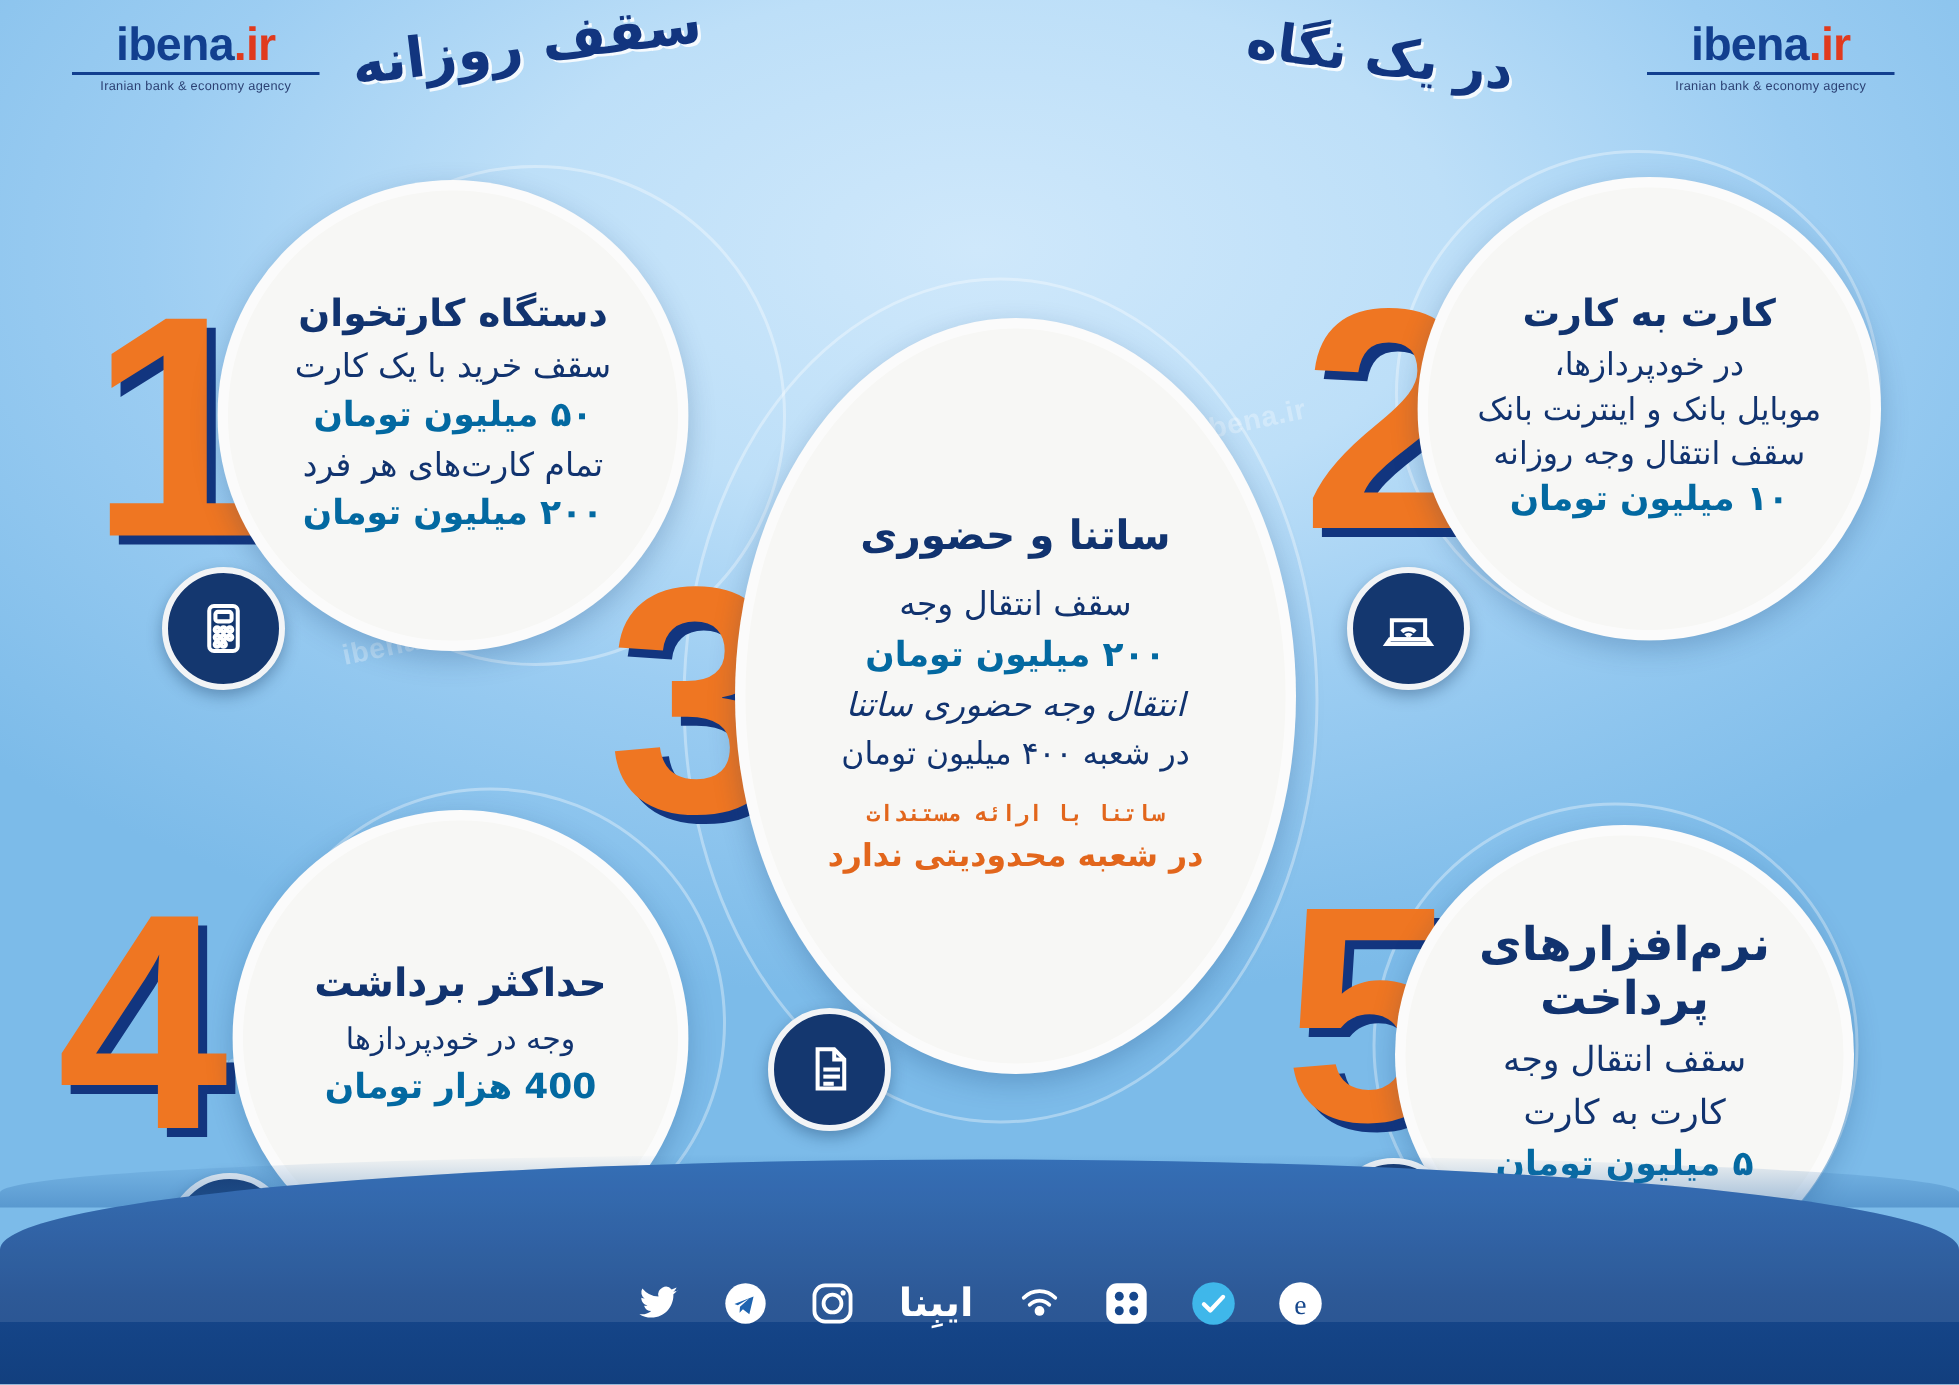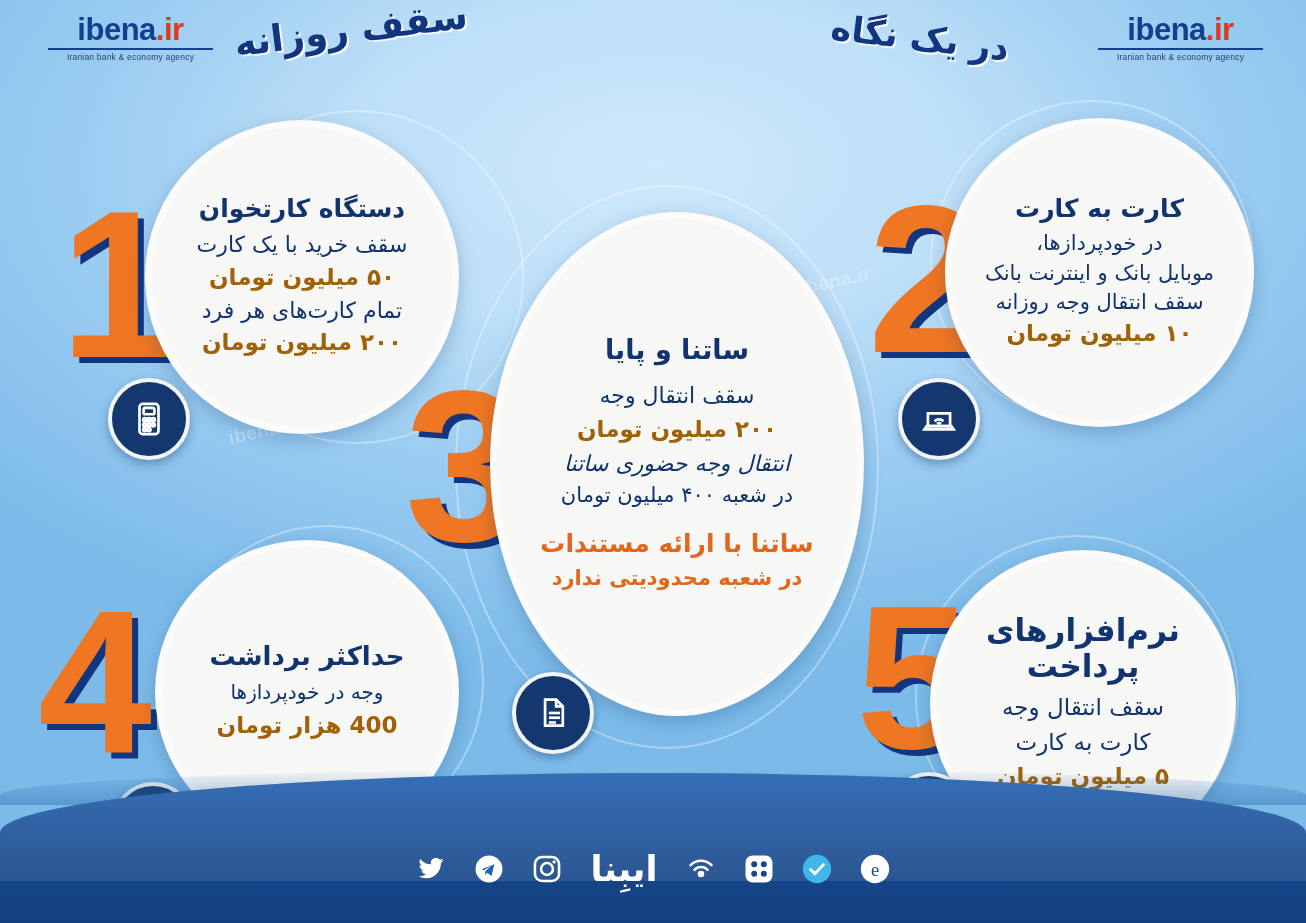--- a/index.html
+++ b/index.html
@@ -78,21 +78,21 @@
     position:absolute;border-radius:50%;
     background:#f7f7f5;
     border:7px solid rgba(255,255,255,.55);
     box-shadow:0 6px 18px rgba(20,60,110,.25);
     display:flex;align-items:center;justify-content:center;
     text-align:center;
   }
   .bubble .inner{padding:0 22px;width:100%;}
   .b-title{font-weight:bold;color:#11336f;margin-bottom:6px;}
   .b-line{color:#11336f;}
-  .b-red{color:#a16207;font-weight:bold;}
+  .b-red{color:#0369a1;font-weight:bold;}
   .b-orange{color:#e2661c;font-weight:bold;}
   
   .num{
     position:absolute;font-family:"Liberation Sans",sans-serif;
     font-weight:bold;color:#ef7622;line-height:.9;
     text-shadow:6px 6px 0 #12357f;
   }
   
   .icon-badge{
     position:absolute;width:74px;height:74px;border-radius:50%;
@@ -102,21 +102,21 @@
   }
   .icon-badge svg{width:38px;height:38px;fill:none;stroke:#ffffff;stroke-width:1.7;}
   
   .social{
     position:absolute;left:0;right:0;bottom:14px;height:80px;
     display:flex;align-items:center;justify-content:center;gap:18px;
   }
   .soc{width:40px;height:40px;display:flex;align-items:center;justify-content:center;}
   .soc svg{width:34px;height:34px;}
   .brandfa{
-    color:#fff;font-size:35px;font-weight:bold;padding:0 6px;text-align:right;
+    color:#fff;font-size:26px;font-weight:bold;padding:0 6px;text-align:right;
   }
   .ring{position:absolute;border-radius:50%;border:2px solid rgba(255,255,255,.35);}
 </style>
 </head>
 <body>
 
 <div id="poster">
 
   <div class="wm" style="left:215px;top:140px;">ibena.ir</div>
   <div class="wm" style="left:228px;top:420px;">ibena.ir</div>
@@ -189,27 +189,27 @@
         <path d="M5 8.5h14v8H5z"></path>
         <path d="M2.8 18.5h18.4l-1.4-2H4.2z"></path>
         <path d="M9.2 13.4a4 4 0 0 1 5.6 0"></path>
         <path d="M10.8 15.1a1.8 1.8 0 0 1 2.4 0"></path>
       </svg>
   </div>
 
   <div class="num" style="left:405px;top:370px;font-size:215px;">3</div>
   <div class="bubble" style="left:490px;top:212px;width:360px;height:490px;border-radius:50%;">
     <div class="inner" style="padding:0 26px;">
-      <div class="b-title" style="font-size:27px;margin-bottom:14px;">ساتنا و پایا</div>
+      <div class="b-title" style="font-size:27px;margin-bottom:14px;">ساتنا و حضوری</div>
       <div class="b-line" style="font-size:22px;line-height:1.5;">سقف انتقال وجه</div>
       <div class="b-red" style="font-size:23px;line-height:1.5;">۲۰۰ میلیون تومان</div>
       <div class="b-line" style="font-size:22px;line-height:1.5;font-style:italic;">انتقال وجه حضوری ساتنا</div>
       <div class="b-line" style="font-size:21px;line-height:1.5;">در شعبه ۴۰۰ میلیون تومان</div>
       <div style="height:14px"></div>
-      <div class="b-orange" style="font-size:25px;line-height:1.5;">ساتنا با ارائه مستندات</div>
+      <div class="b-orange" style="font-size:15px;line-height:1.5;font-family:Liberation Mono, monospace;">ساتنا با ارائه مستندات</div>
       <div class="b-orange" style="font-size:21px;line-height:1.5;">در شعبه محدودیتی ندارد</div>
     </div>
   </div>
   <div class="icon-badge" style="left:512px;top:672px;">
     <svg viewBox="0 0 24 24">
         <path d="M7 3.5h7l4.2 4.2V20H7z"></path>
         <path d="M14 3.5v4.3h4.2"></path>
         <path d="M9.4 12h7"></path>
         <path d="M9.4 15h7"></path>
         <path d="M9.4 18h4.4"></path>

